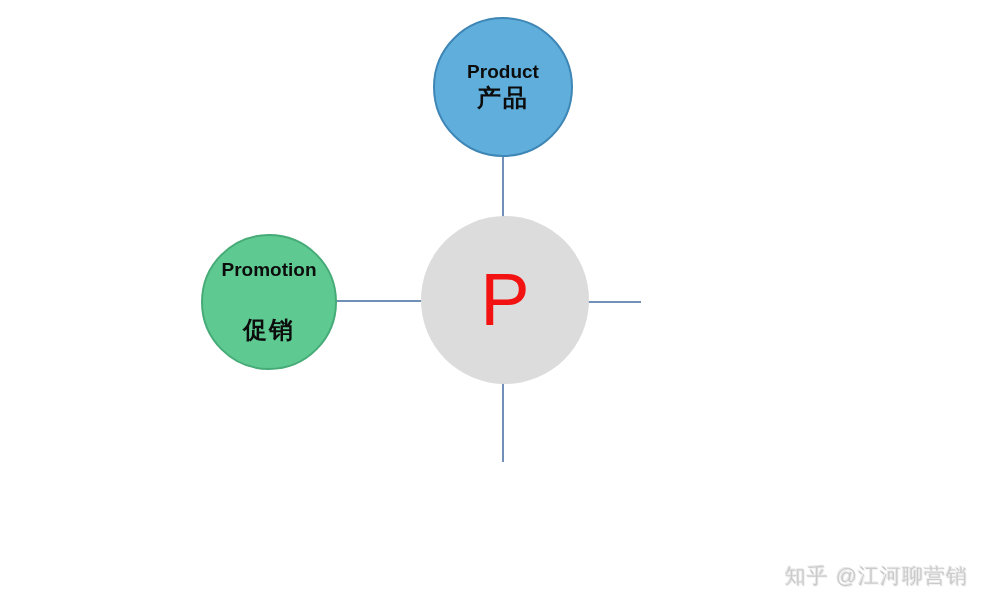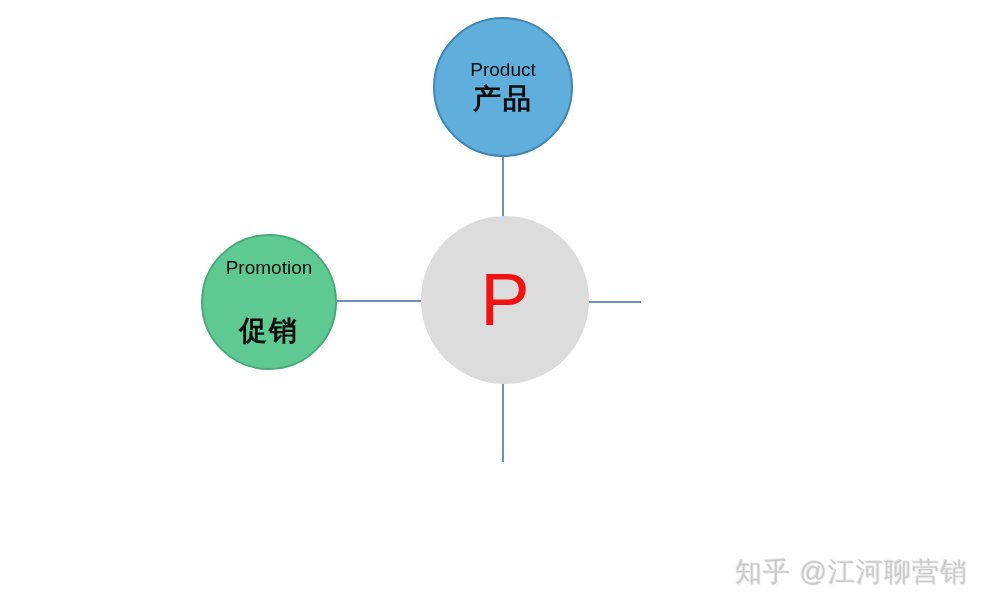--- a/index.html
+++ b/index.html
@@ -20,26 +20,26 @@
     border-radius: 50%;
     display: flex;
     flex-direction: column;
     align-items: center;
     justify-content: center;
     box-sizing: border-box;
     text-align: center;
   }
   .node .en {
     font-size: 19px;
-    font-weight: 400;
+    font-weight: 700;
     color: #0c0c0c;
     line-height: 1.2;
   }
   .node .zh {
-    font-size: 28px;
+    font-size: 24px;
     font-weight: 700;
     color: #0c0c0c;
     line-height: 1.2;
     letter-spacing: 2px;
   }
   .node-product {
     left: 433px; top: 17px;
     width: 140px; height: 140px;
     background: #60aedb;
     border: 2px solid #3e86b5;
@@ -80,21 +80,21 @@
     background: #7090b8;
   }
   .line-top    { left: 502px; top: 155px; width: 2px;  height: 63px; }
   .line-bottom { left: 502px; top: 383px; width: 2px;  height: 79px; }
   .line-left   { left: 335px; top: 300px; width: 88px; height: 2px; }
   .line-right  { left: 587px; top: 301px; width: 54px; height: 2px; }
   .watermark {
     position: absolute;
     right: 22px;
     bottom: 22px;
-    font-size: 27px;
+    font-size: 21px;
     color: #cbcbcb;
     text-shadow: 1px 1px 0 #f2f2f2, -1px -1px 0 #e8e8e8;
     letter-spacing: 1px;
     white-space: nowrap;
   }
 </style>
 </head>
 <body>
 
 <div class="canvas">

